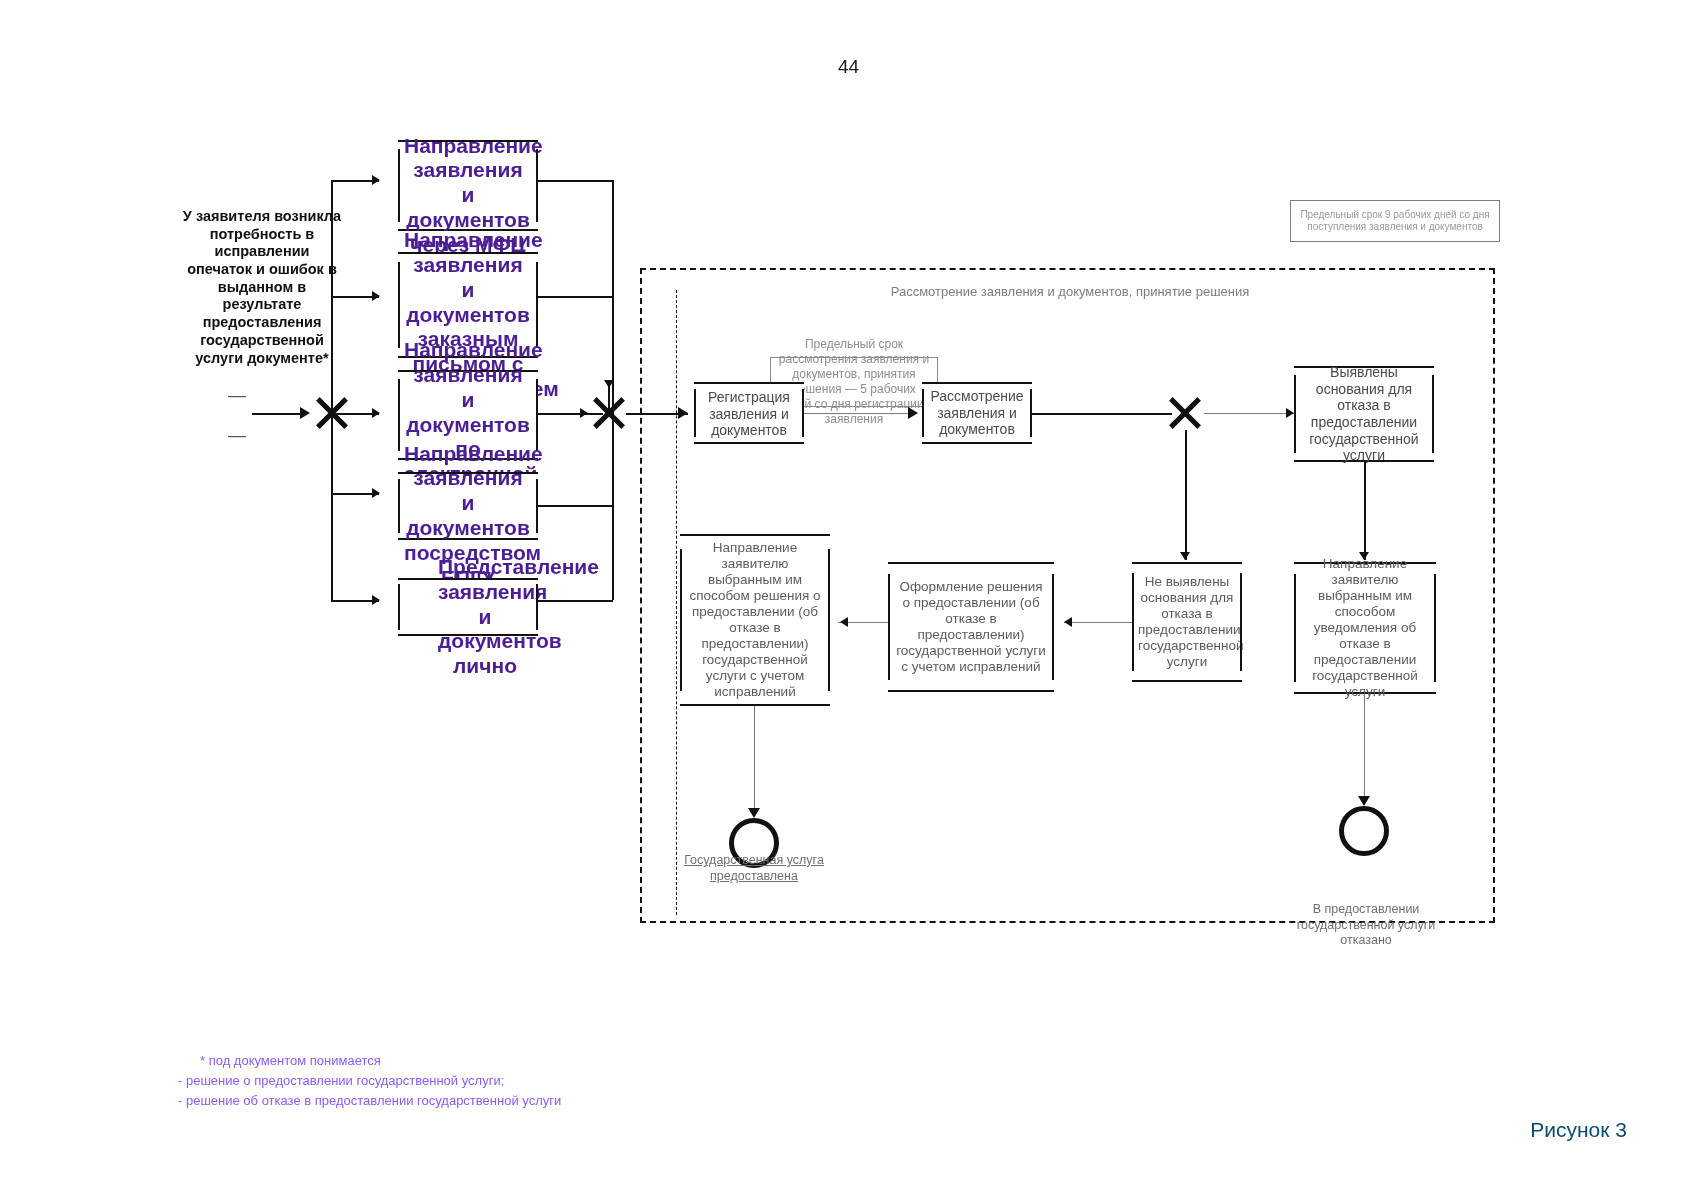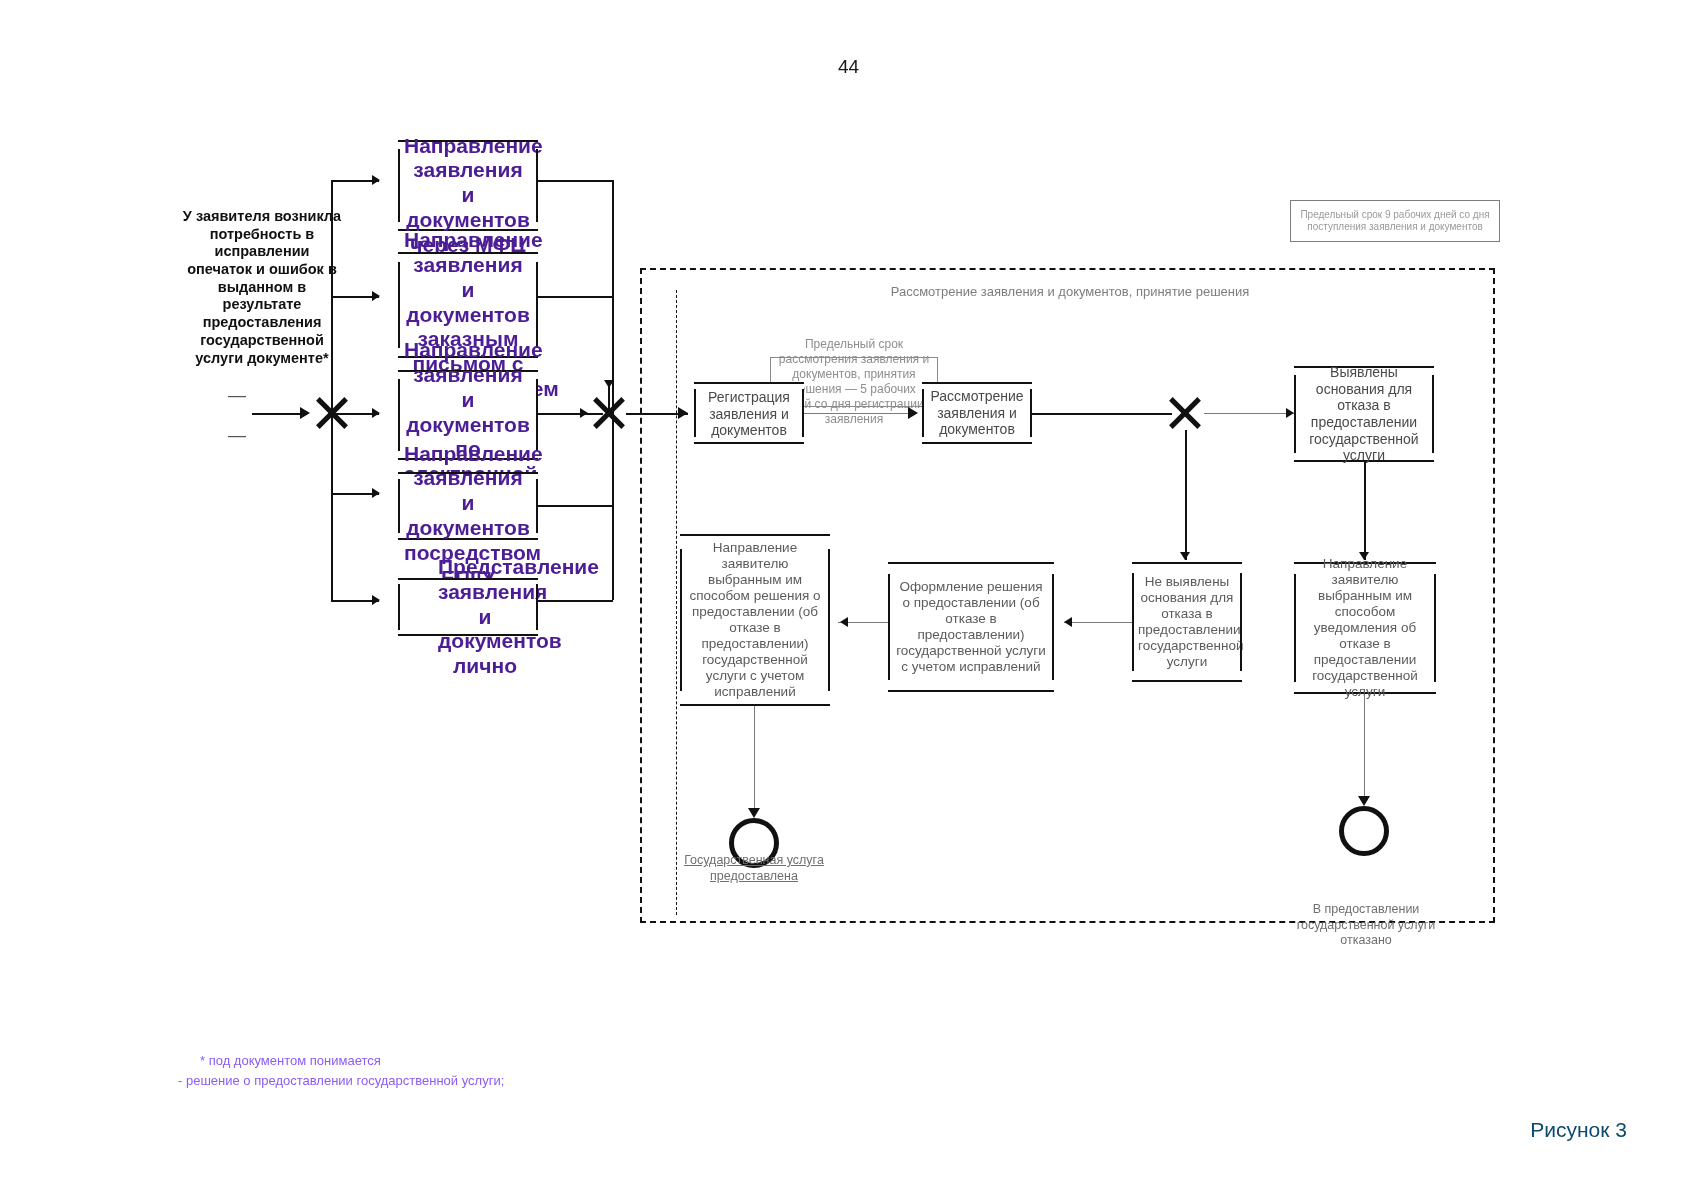--- a/index.html
+++ b/index.html
@@ -247,13 +247,14 @@
 <div class="endlabel" style="left:674px;top:853px;width:160px;text-decoration:underline;">Государственная услуга предоставлена</div>
 
 <div class="v grey" style="left:1364px;top:694px;height:110px;"></div>
 <div class="arrow-d" style="left:1358px;top:796px;"></div>
 <div class="endcircle" style="left:1339px;top:806px;"></div>
 <div class="endlabel" style="left:1284px;top:868px;width:164px;margin-top:34px;">В предоставлении государственной услуги отказано</div>
 
 <div class="footnotes">
   <div class="fn-indent">* под документом понимается</div>
   <div>- решение о предоставлении государственной услуги;</div>
+  <div>- решение об отказе в предоставлении государственной услуги</div>
 </div>
 
 </body></html>

